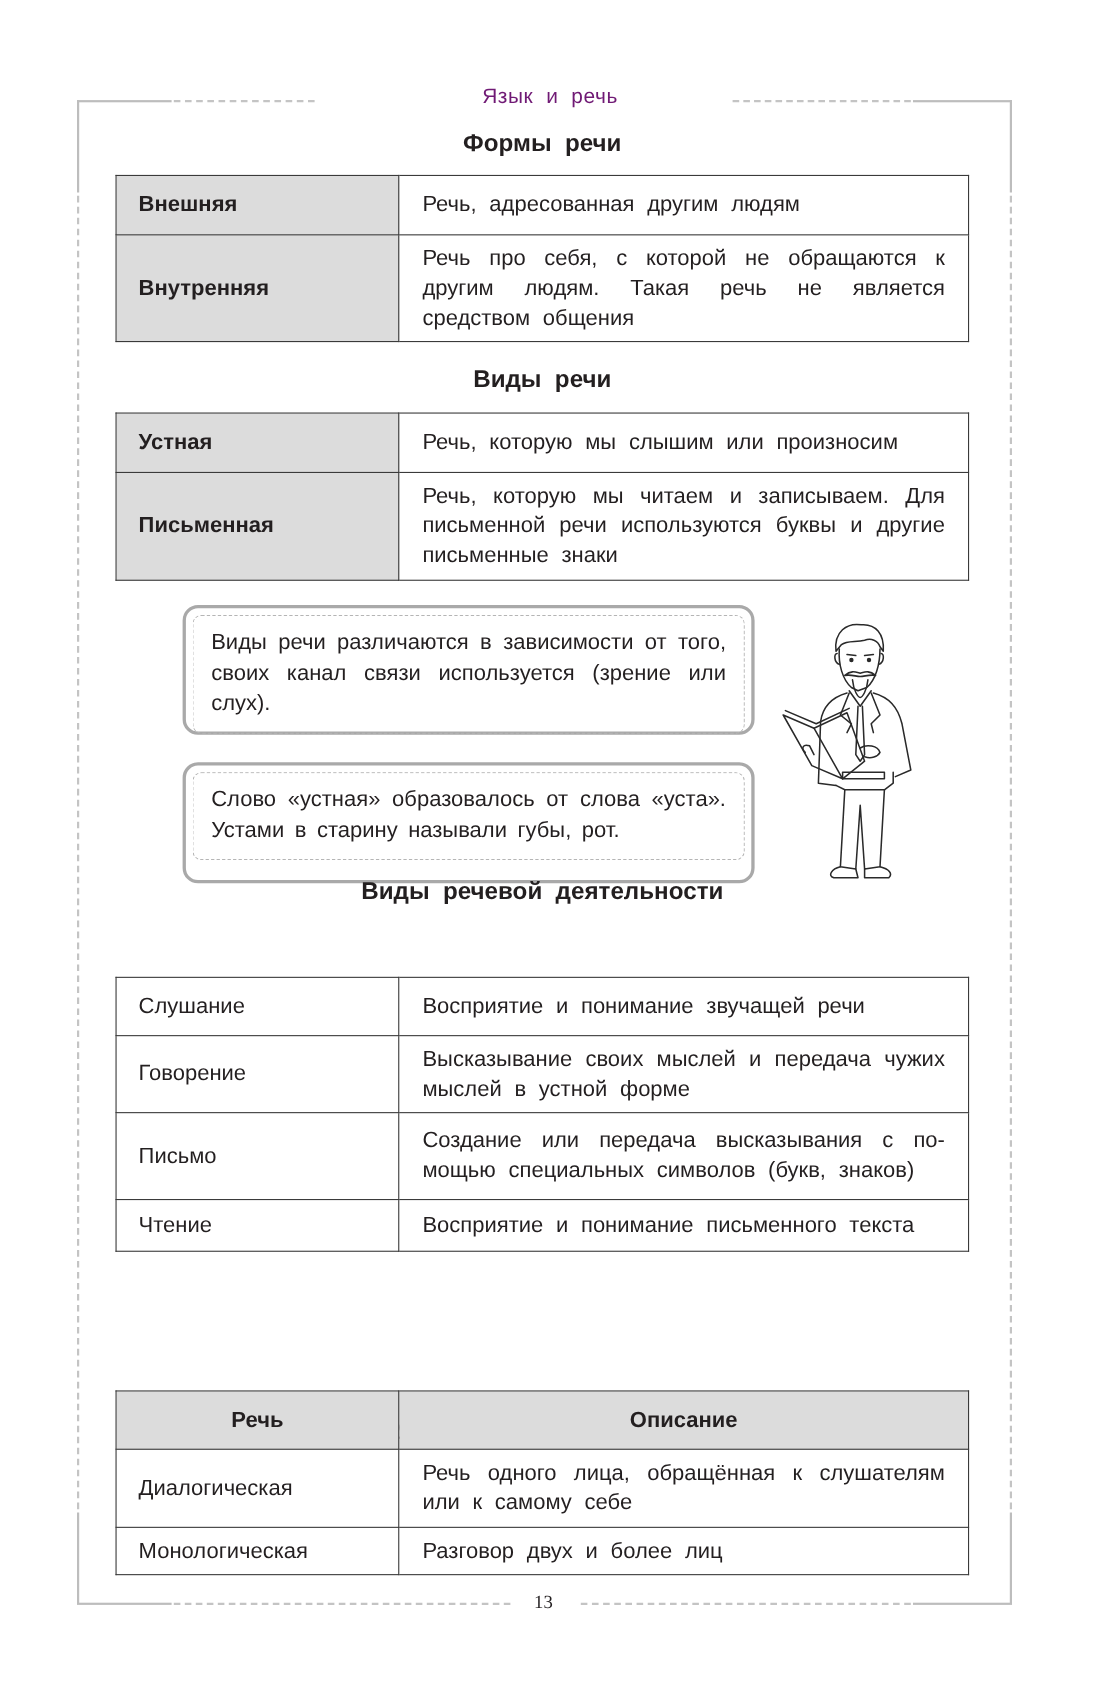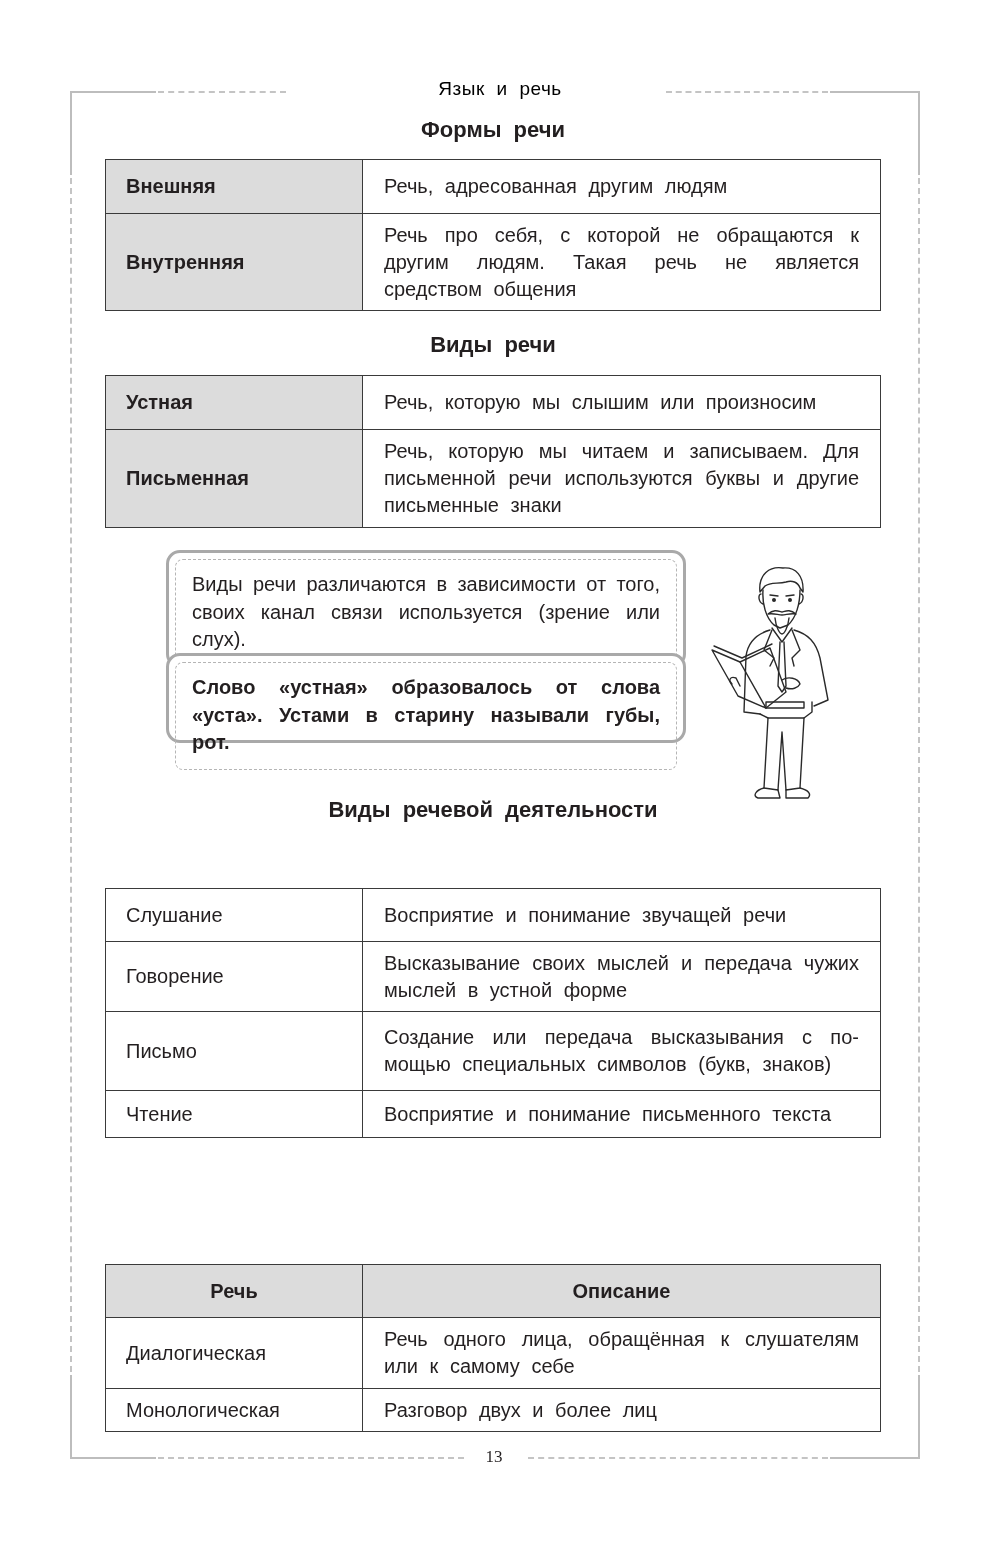--- a/index.html
+++ b/index.html
@@ -7,21 +7,21 @@
            font-family: "Liberation Sans", sans-serif; color: #231f20; }
 
     
     .frame-seg { position: absolute; }
     .solid-h { height: 0; border-top: 2px solid #bdbdbd; }
     .dash-h  { height: 0; border-top: 2px dashed #c4c4c4; }
     .solid-v { width: 0; border-left: 2px solid #bdbdbd; }
     .dash-v  { width: 0; border-left: 2px dashed #c4c4c4; }
 
     .running-head { position: absolute; top: 78px; left: 0; width: 1000px; text-align: center;
-                    font-size: 19px; letter-spacing: 0.5px; word-spacing: 6px; color: #000000; }
+                    font-size: 19px; letter-spacing: 0.5px; word-spacing: 6px; color: #701a75; }
     .page-number  { position: absolute; top: 1447px; left: 0; width: 988px; text-align: center;
                     font-size: 17px; color: #231f20; font-family: Liberation Serif, serif; }
 
     
     .section-title { position: absolute; left: 105px; width: 776px; text-align: center;
                      font-weight: bold; font-size: 22px; word-spacing: 6px; color: #231f20; }
 
     
     table.tbl { position: absolute; left: 105px; width: 776px; border-collapse: collapse;
                 font-size: 20px; word-spacing: 6px; }
@@ -91,21 +91,21 @@
   <tr style="height:98px;">
     <td class="label c1">Письменная</td>
     <td class="desc">Речь, которую мы читаем и записываем. Для письменной речи используются буквы и дру­гие письменные знаки</td>
   </tr>
 </tbody>
   </table>
 
 <div class="note" style="top:550px; height:118px;">
   <div class="note-inner">Виды речи различаются в зависимости от того, своих канал связи используется (зрение или слух).</div>
 </div>
-<div class="note" style="top:653px; height:90px;font-weight:bold;">
+<div class="note" style="top:693px; height:110px;">
   <div class="note-inner">Слово «устная» образовалось от слова «уста». Устами в старину называли губы, рот.</div>
 </div>
 
 <svg class="teacher" viewBox="0 0 140 240" fill="none" stroke="#2a2a2a" stroke-width="1.4" stroke-linejoin="round" stroke-linecap="round">
 
   <path d="M52 30 C50 12 62 4 75 6 C88 5 96 14 95 30 L92 26 C90 20 84 18 78 20 C70 22 62 20 57 24 Z"></path>
 
   <path d="M55 28 C54 42 58 56 66 63 L72 66 L80 63 C88 56 92 42 92 28"></path>
   <path d="M53 32 C50 32 50 40 55 42"></path>
     <path d="M93 32 C96 32 96 40 91 42"></path>

